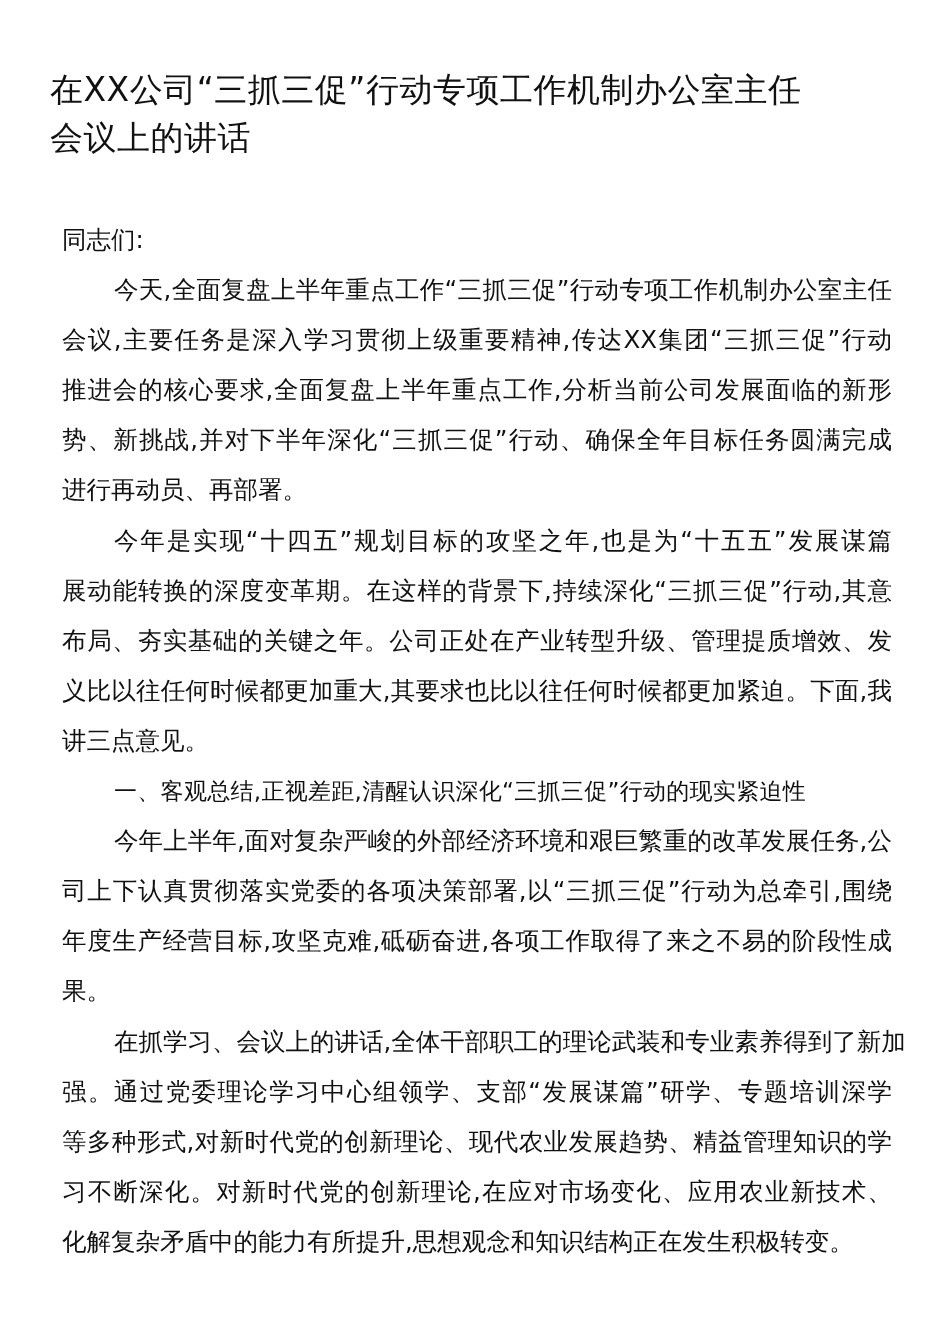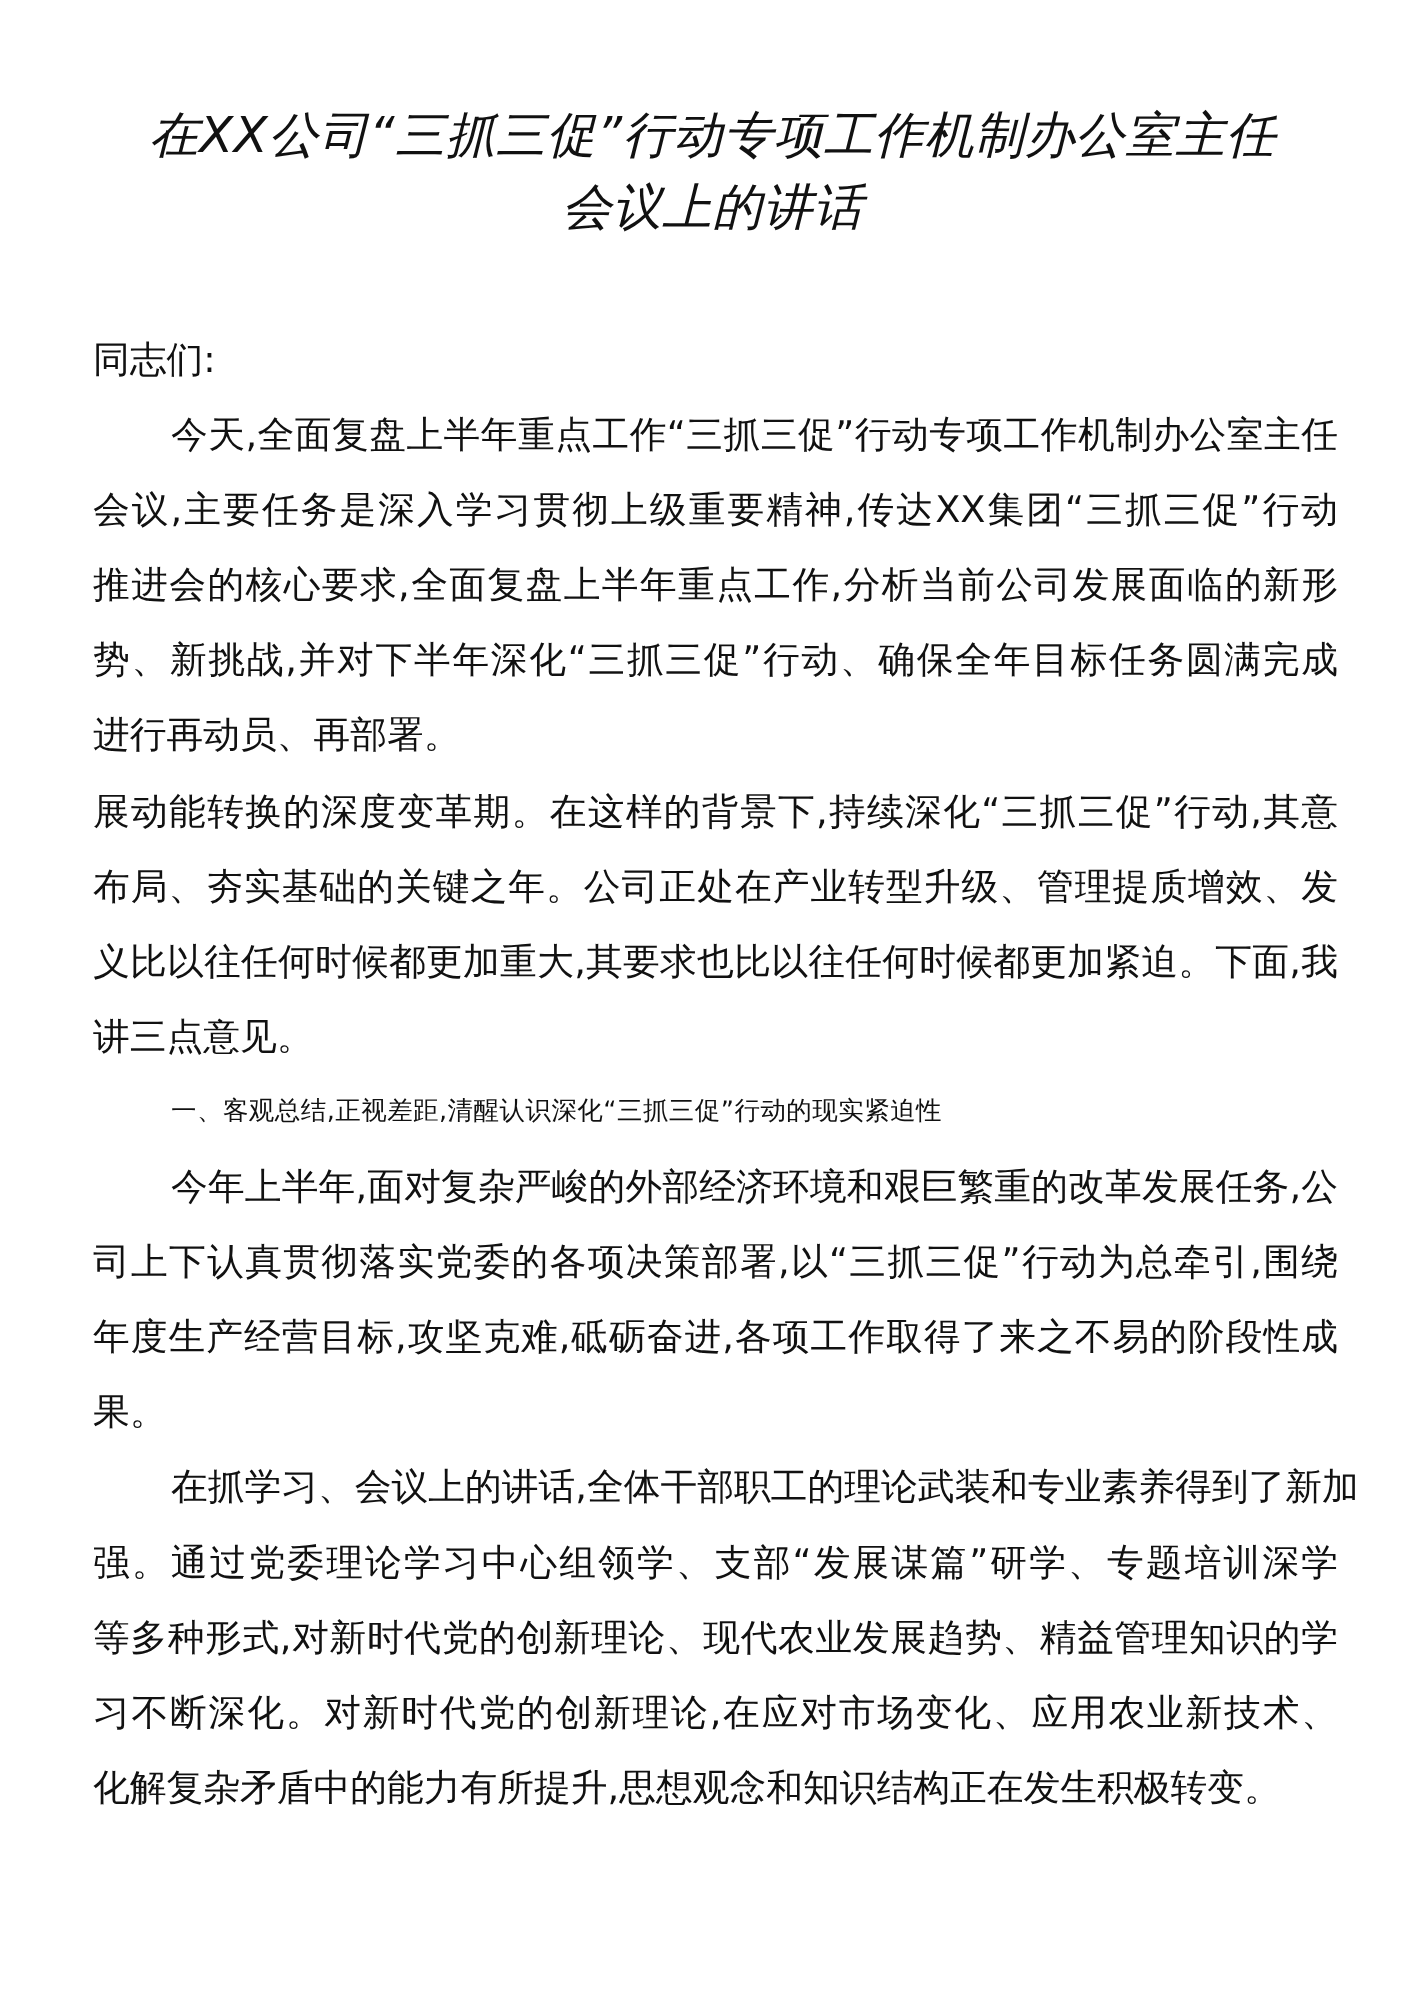--- a/index.html
+++ b/index.html
@@ -19,27 +19,26 @@
       width: 950px;
       height: 1344px;
       background: #ffffff;
     }
     .title {
       position: absolute;
       left: 50px;
       width: 850px;
       top: 66px;
       margin: 0;
-      text-align: center;
+      text-align: left;
       font-size: 33px;
       line-height: 48px;
       font-weight: normal;
       letter-spacing: 0.5px;
       color: #111111;
-      font-style: italic;
     }
     .body-text {
       position: absolute;
       left: 62px;
       top: 215px;
       width: 830px;
     }
     .line {
       display: block;
       font-size: 24.5px;
@@ -51,21 +50,21 @@
       color: #111111;
     }
     .line.last {
       text-align-last: left;
     }
     .line.indent {
       padding-left: 52px;
     }
     .line.heading {
       text-align-last: left;
-      font-size: 17px;
+      font-size: 23px;
       letter-spacing: 0.3px;
     }
   </style>
 </head>
 <body>
 
 <div class="page">
 
   <h1 class="title">
     <span class="line-t">在XX公司“三抓三促”行动专项工作机制办公室主任</span><br>
@@ -78,20 +77,21 @@
 
     <div>
       <span class="line indent">今天,全面复盘上半年重点工作“三抓三促”行动专项工作机制办公室主任</span>
       <span class="line">会议,主要任务是深入学习贯彻上级重要精神,传达XX集团“三抓三促”行动</span>
       <span class="line">推进会的核心要求,全面复盘上半年重点工作,分析当前公司发展面临的新形</span>
       <span class="line">势、新挑战,并对下半年深化“三抓三促”行动、确保全年目标任务圆满完成</span>
       <span class="line last">进行再动员、再部署。</span>
     </div>
 
     <div>
+      <span class="line indent">今年是实现“十四五”规划目标的攻坚之年,也是为“十五五”发展谋篇</span>
       <span class="line">展动能转换的深度变革期。在这样的背景下,持续深化“三抓三促”行动,其意</span>
       <span class="line">布局、夯实基础的关键之年。公司正处在产业转型升级、管理提质增效、发</span>
       <span class="line">义比以往任何时候都更加重大,其要求也比以往任何时候都更加紧迫。下面,我</span>
       <span class="line last">讲三点意见。</span>
     </div>
 
     <div>
       <span class="line indent heading">一、客观总结,正视差距,清醒认识深化“三抓三促”行动的现实紧迫性</span>
     </div>
 

